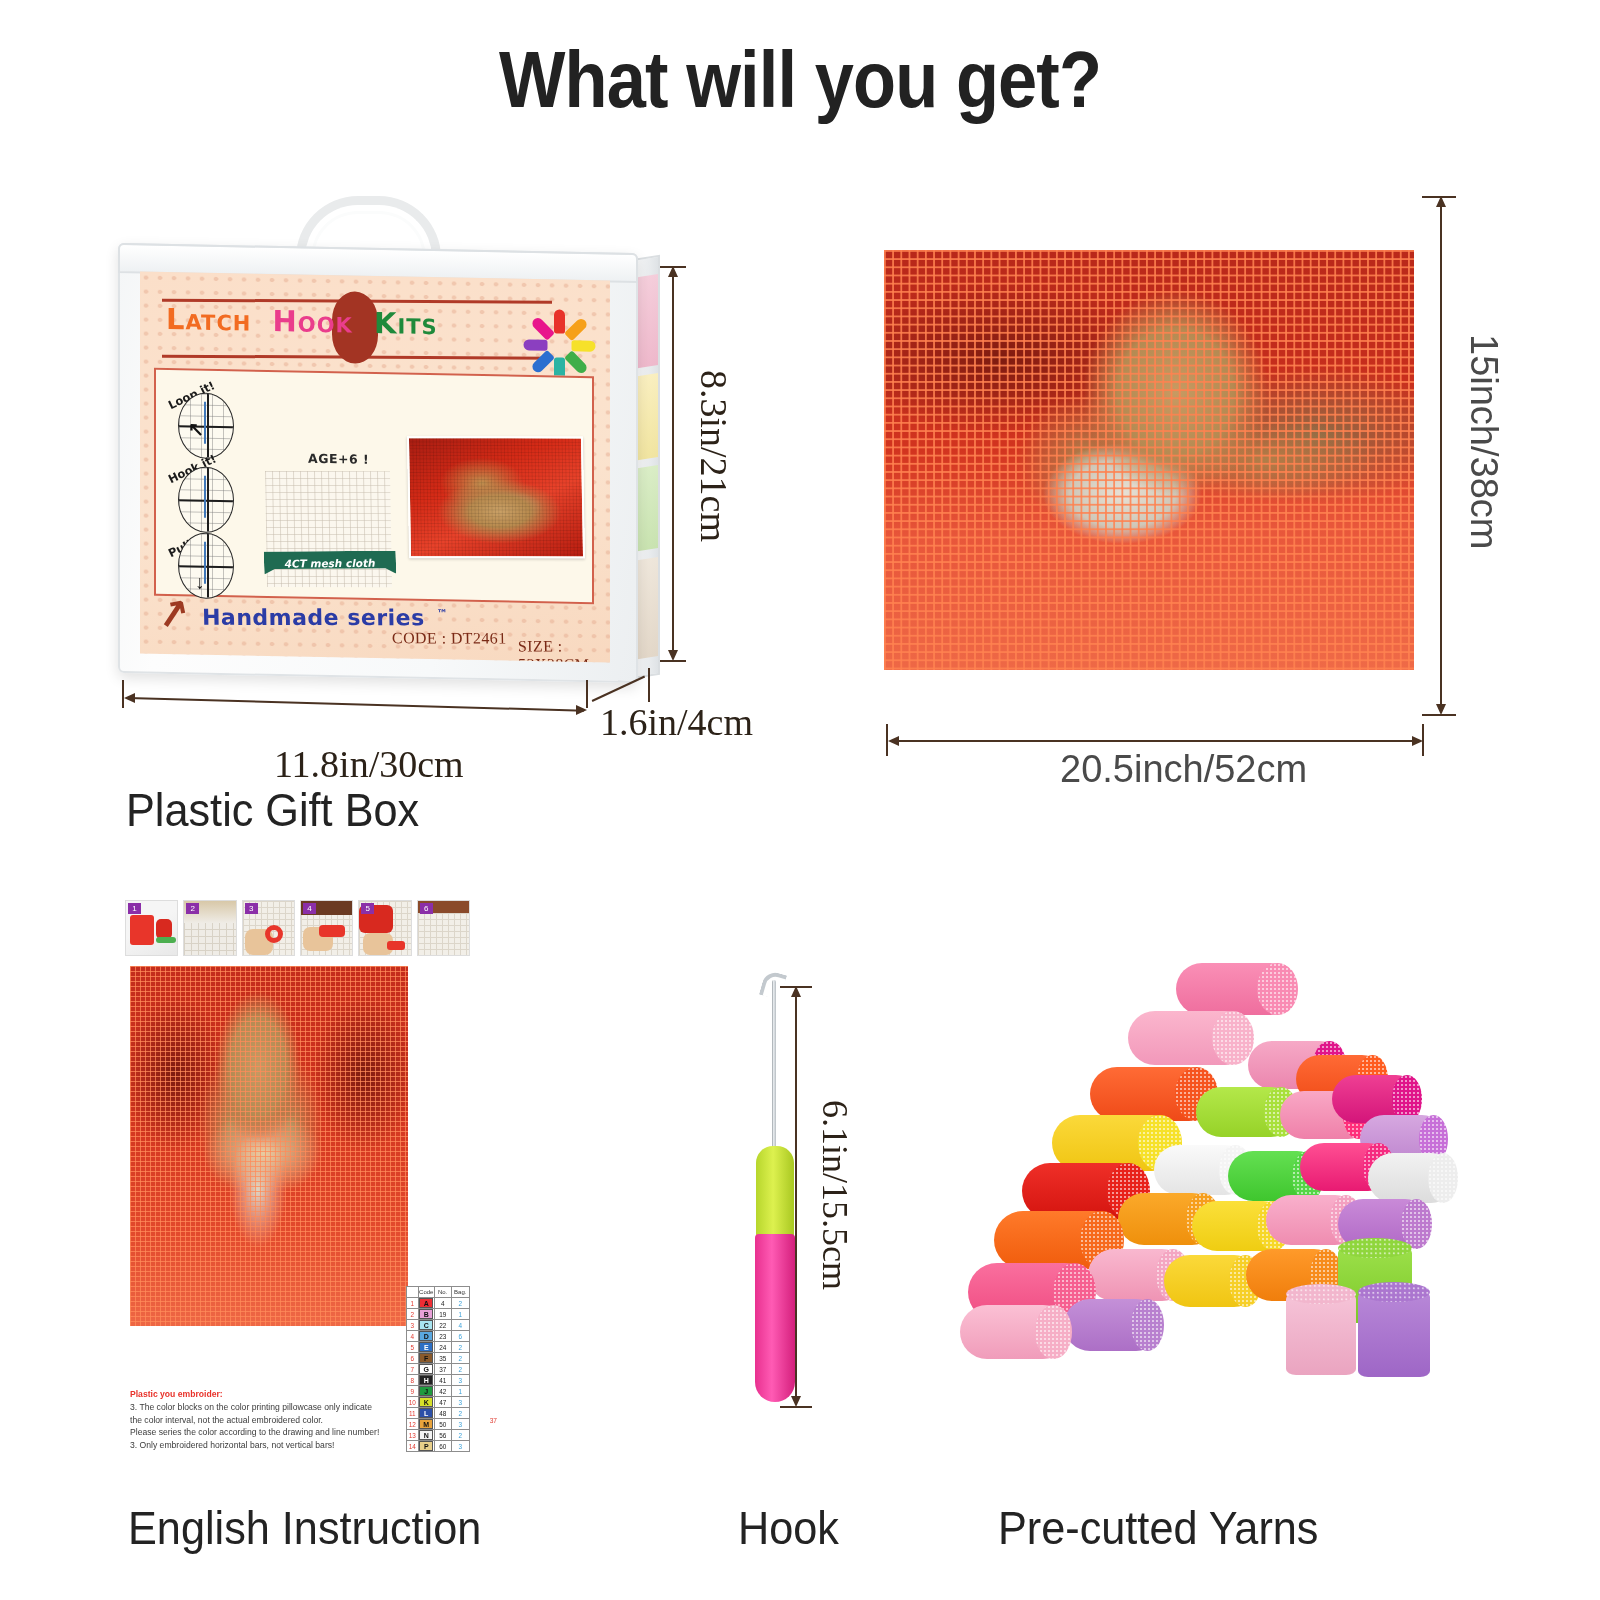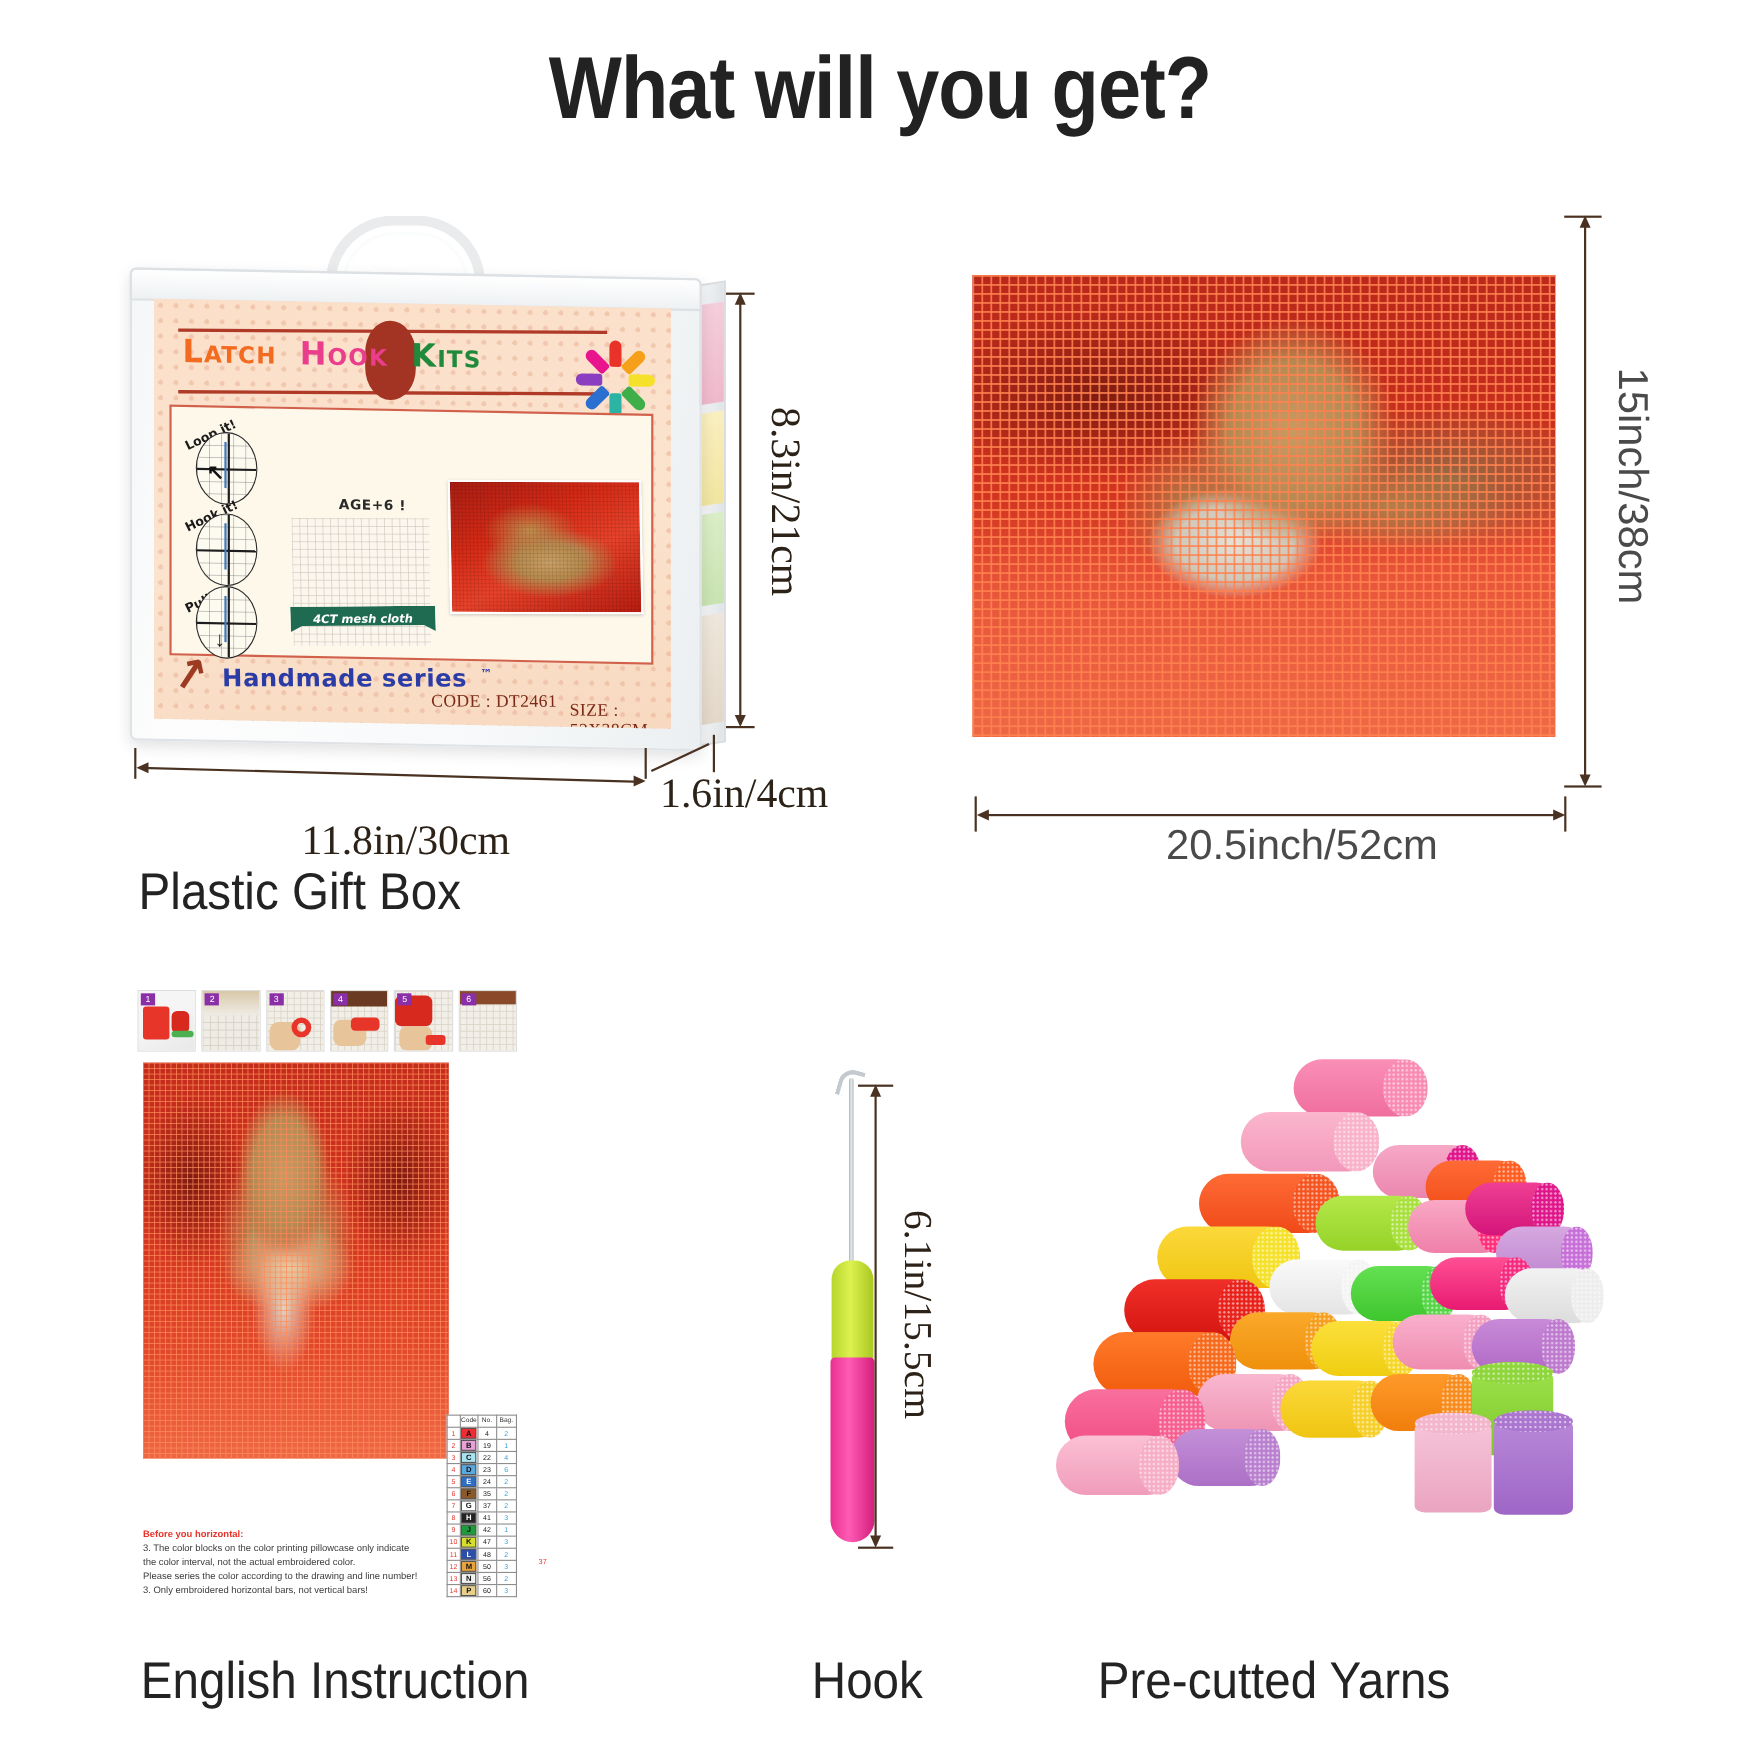--- a/index.html
+++ b/index.html
@@ -641,21 +641,21 @@
             <span class="swatch" style="background: rgb(232, 207, 138); color: rgb(17, 17, 17);">P</span>
           </td>
           <td class="ct-no">60</td>
           <td class="ct-bag">3</td>
         </tr>
       </tbody>
   </table>
   <div class="ct-total">37</div>
 
   <div class="instr-note">
-    <span class="hdr">Before you horizontal:</span>
+    <span class="hdr">Plastic you embroider:</span>
     <span>3. The color blocks on the color printing pillowcase only indicate</span><br>
     <span>the color interval,  not the actual embroidered color.</span><br>
     <span> Please series the color according to the drawing and line number!</span><br>
     <span>3. Only embroidered horizontal bars, not vertical bars!</span>
   </div>
 </div>
 
 <div id="hook-wrap">
   <div class="hk-barb"></div>
   <div class="hk-needle"></div>

